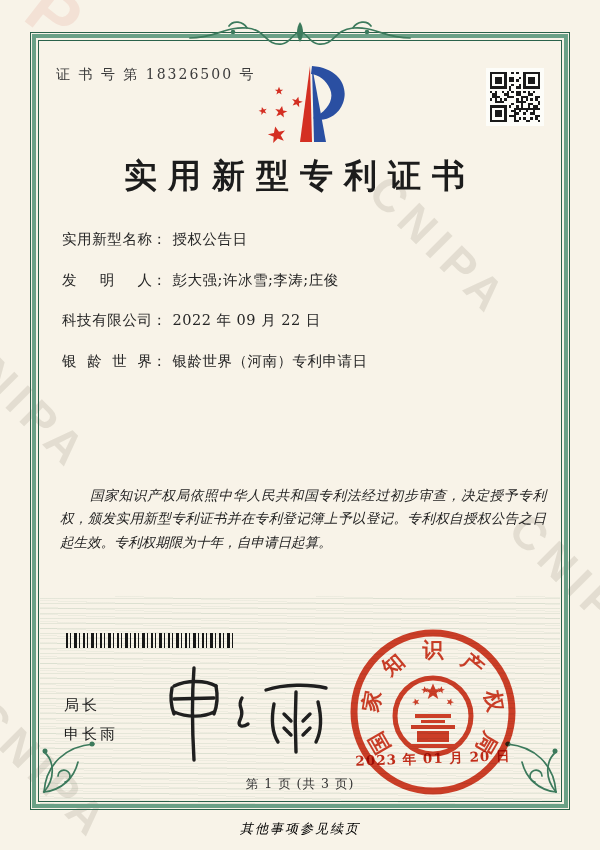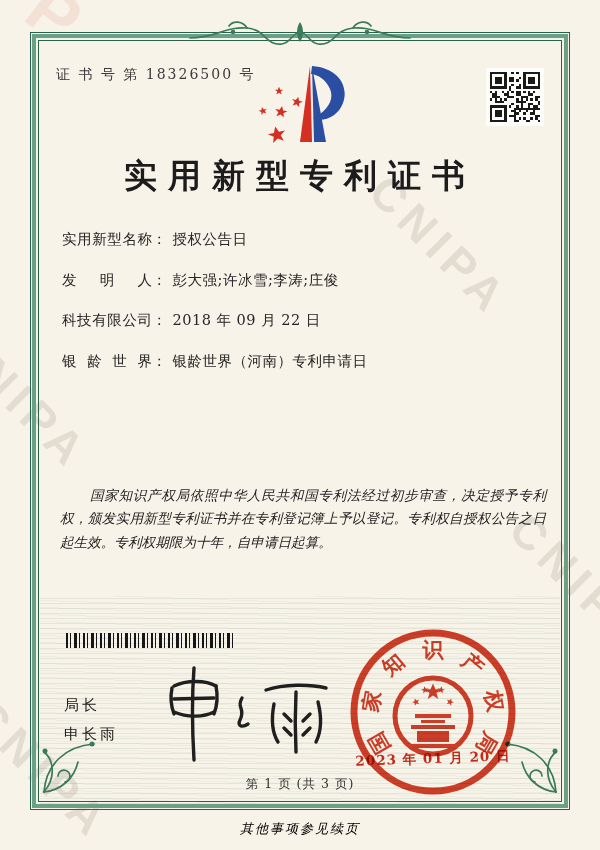--- a/index.html
+++ b/index.html
@@ -347,21 +347,21 @@
 <div class="title">实用新型专利证书</div>
 
 <div class="fields">
   <div class="frow">
     <span class="flabel">实用新型名称</span><span class="fcolon">：</span><span class="fvalue">授权公告日</span>
   </div>
   <div class="frow">
     <span class="flabel">发明人</span><span class="fcolon">：</span><span class="fvalue">彭大强;许冰雪;李涛;庄俊</span>
   </div>
   <div class="frow">
-    <span class="flabel">科技有限公司</span><span class="fcolon">：</span><span class="fvalue">2018 年 09 月 22 日</span>
+    <span class="flabel">科技有限公司</span><span class="fcolon">：</span><span class="fvalue">2022 年 09 月 22 日</span>
   </div>
   <div class="frow">
     <span class="flabel">银龄世界</span><span class="fcolon">：</span><span class="fvalue">银龄世界（河南）专利申请日</span>
   </div>
   <div class="grant-row">
   </div>
 </div>
 
 <div class="paras">
   <p>国家知识产权局依照中华人民共和国专利法经过初步审查，决定授予专利权，颁发实用新型专利证书并在专利登记簿上予以登记。专利权自授权公告之日起生效。专利权期限为十年，自申请日起算。</p>

